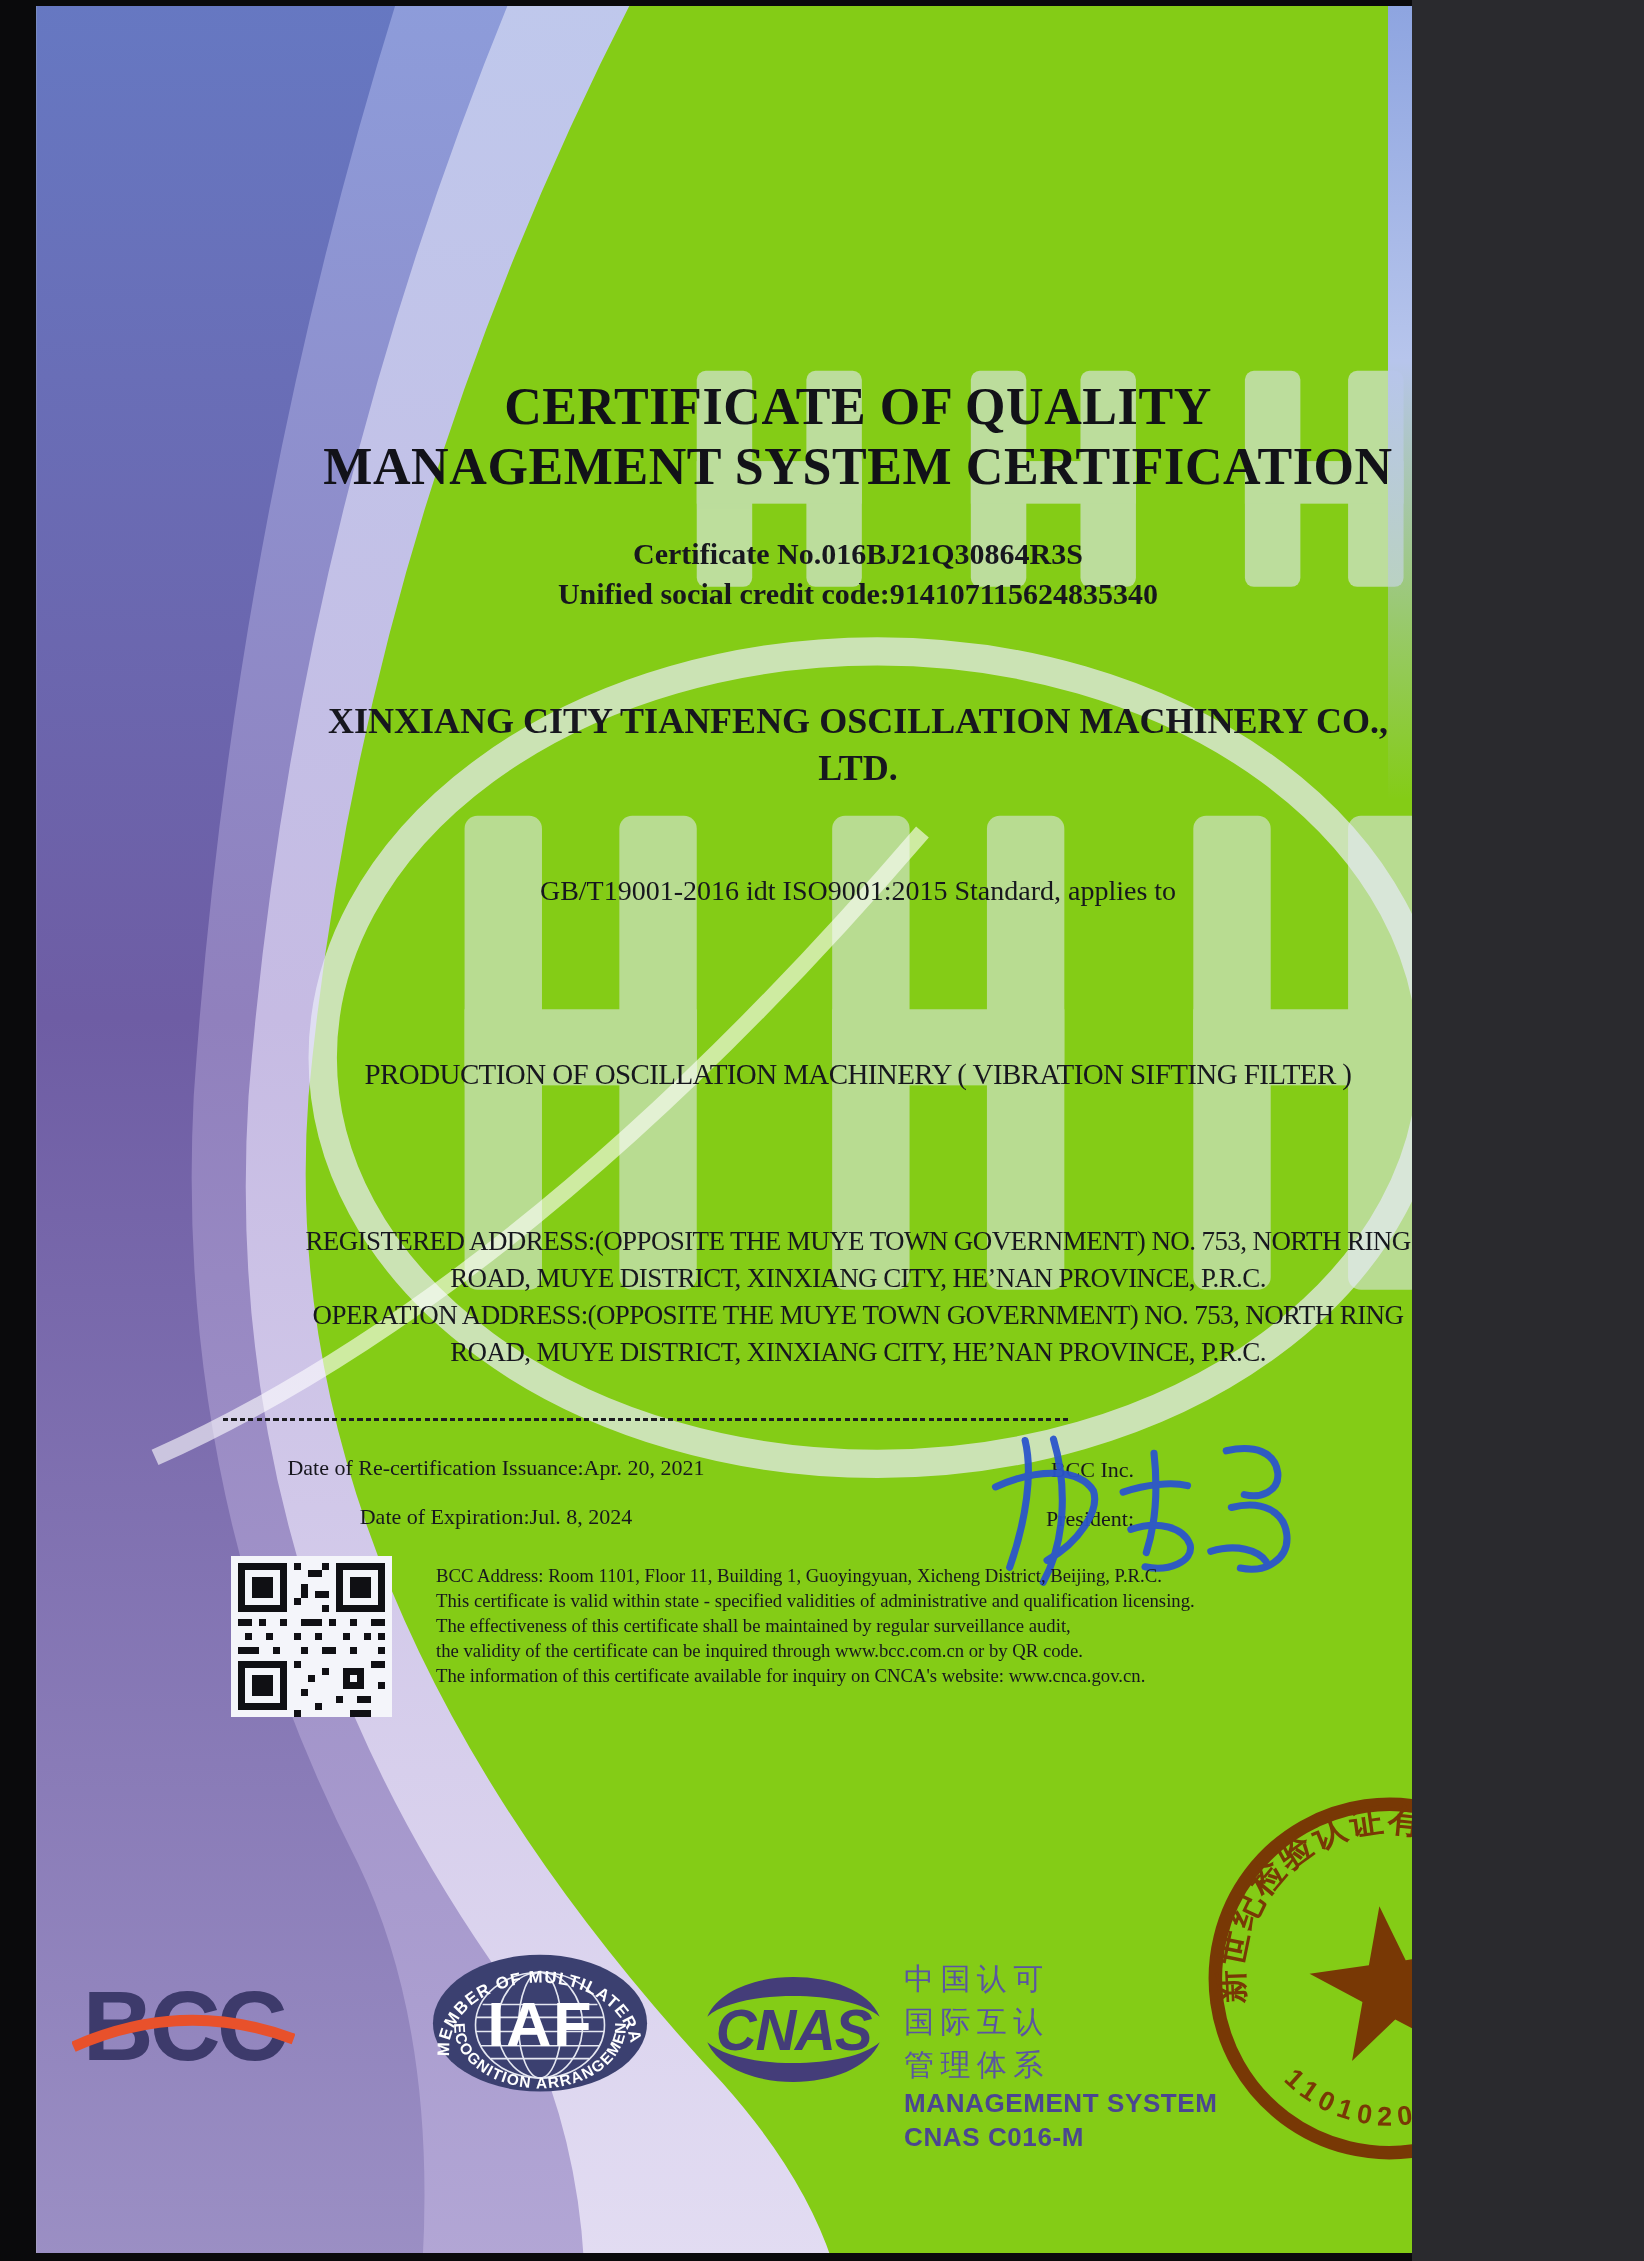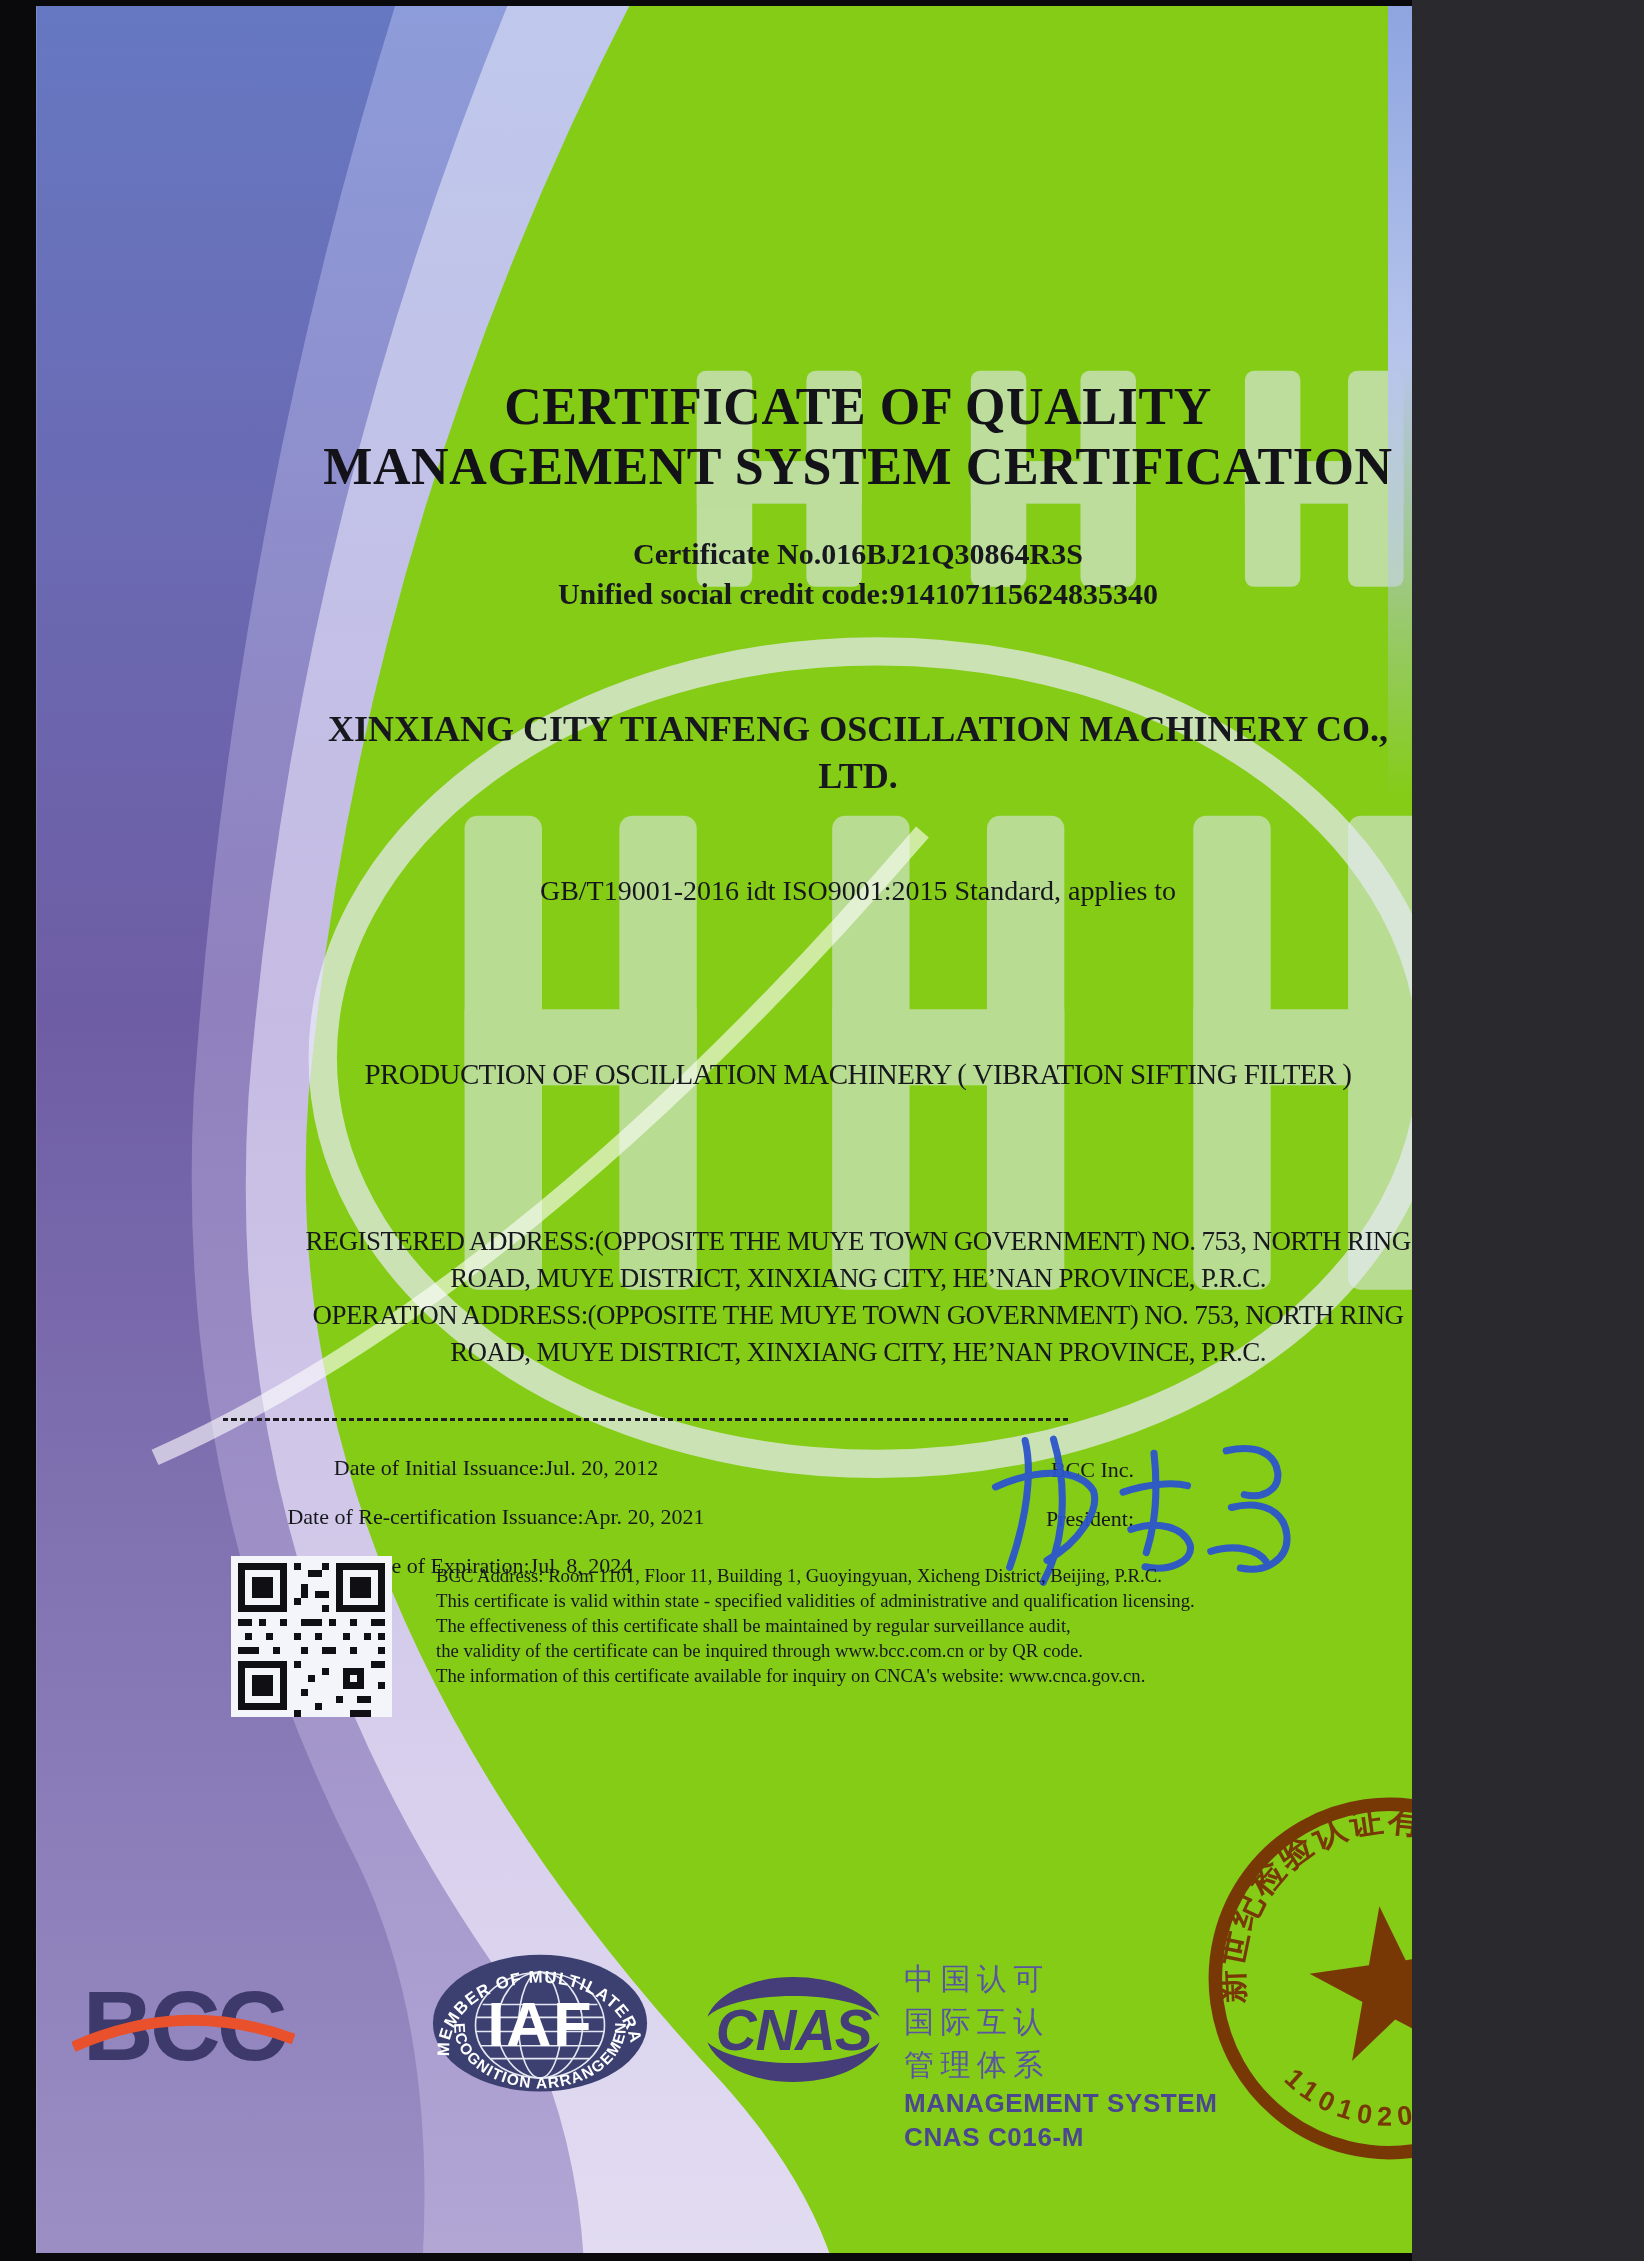--- a/index.html
+++ b/index.html
@@ -18,21 +18,21 @@
   #right-band{right:0;top:0;width:24.5px;height:1290px;
     background:linear-gradient(180deg,#8da4e0 0%,#b7c5ec 28%,rgba(241,243,249,0) 62%);}
   
   #bg-art{left:0;top:0;width:1645px;height:2261px;}
   
   .center{text-align:center;}
   #title{left:200px;top:377px;width:1316px;font-size:52px;font-weight:bold;line-height:60px;letter-spacing:0.6px;color:#121218;}
   #certno{left:200px;top:537px;width:1316px;font-size:30px;font-weight:bold;}
   #creditcode{left:200px;top:577px;width:1316px;font-size:30px;font-weight:bold;}
   #intro{left:200px;top:640px;width:1316px;font-size:24.5px;}
-  #company{left:200px;top:698px;width:1316px;font-size:36px;font-weight:bold;line-height:47px;margin-top:8px;}
+  #company{left:200px;top:698px;width:1316px;font-size:36px;font-weight:bold;line-height:47px;}
   #conformity{left:200px;top:836px;width:1316px;font-size:26px;}
   #standard{left:200px;top:875px;width:1316px;font-size:28px;}
   #scope{left:200px;top:1058px;width:1316px;font-size:29px;letter-spacing:-0.6px;}
   #addresses{left:213px;top:1223px;width:1290px;font-size:27px;line-height:37px;letter-spacing:-0.6px;}
   #separator{left:223px;top:1418px;width:845px;height:3.2px;
     background:repeating-linear-gradient(90deg,#1d1d22 0 5.2px,rgba(0,0,0,0) 5.2px 8.4px);}
   #dates{left:193px;top:1443px;width:606px;font-size:22px;line-height:49px;}
   #issuer{left:902px;top:1445px;width:232px;font-size:22px;line-height:49px;text-align:right;}
   #signature{left:971px;top:1416px;width:348px;height:174px;}
   #qr{left:231px;top:1556px;width:161px;height:161px;}
@@ -127,21 +127,20 @@
   <div id="addresses" class="abs center">
     <div>REGISTERED ADDRESS:(OPPOSITE THE MUYE TOWN GOVERNMENT) NO. 753, NORTH RING</div>
     <div>ROAD, MUYE DISTRICT, XINXIANG CITY, HE’NAN PROVINCE, P.R.C.</div>
     <div>OPERATION ADDRESS:(OPPOSITE THE MUYE TOWN GOVERNMENT) NO. 753, NORTH RING</div>
     <div>ROAD, MUYE DISTRICT, XINXIANG CITY, HE’NAN PROVINCE, P.R.C.</div>
   </div>
 
   <div id="separator" class="abs"></div>
 
   <div id="dates" class="abs center">
-    <div>Date of Initial Issuance:Jul. 20, 2012</div>
     <div>Date of Re-certification Issuance:Apr. 20, 2021</div>
     <div>Date of Expiration:Jul. 8, 2024</div>
   </div>
 
   <div id="issuer" class="abs">
     <div>BCC Inc.</div>
     <div>President:</div>
   </div>
 
   <svg id="signature" class="abs" viewBox="0 0 540 270" aria-hidden="true">

